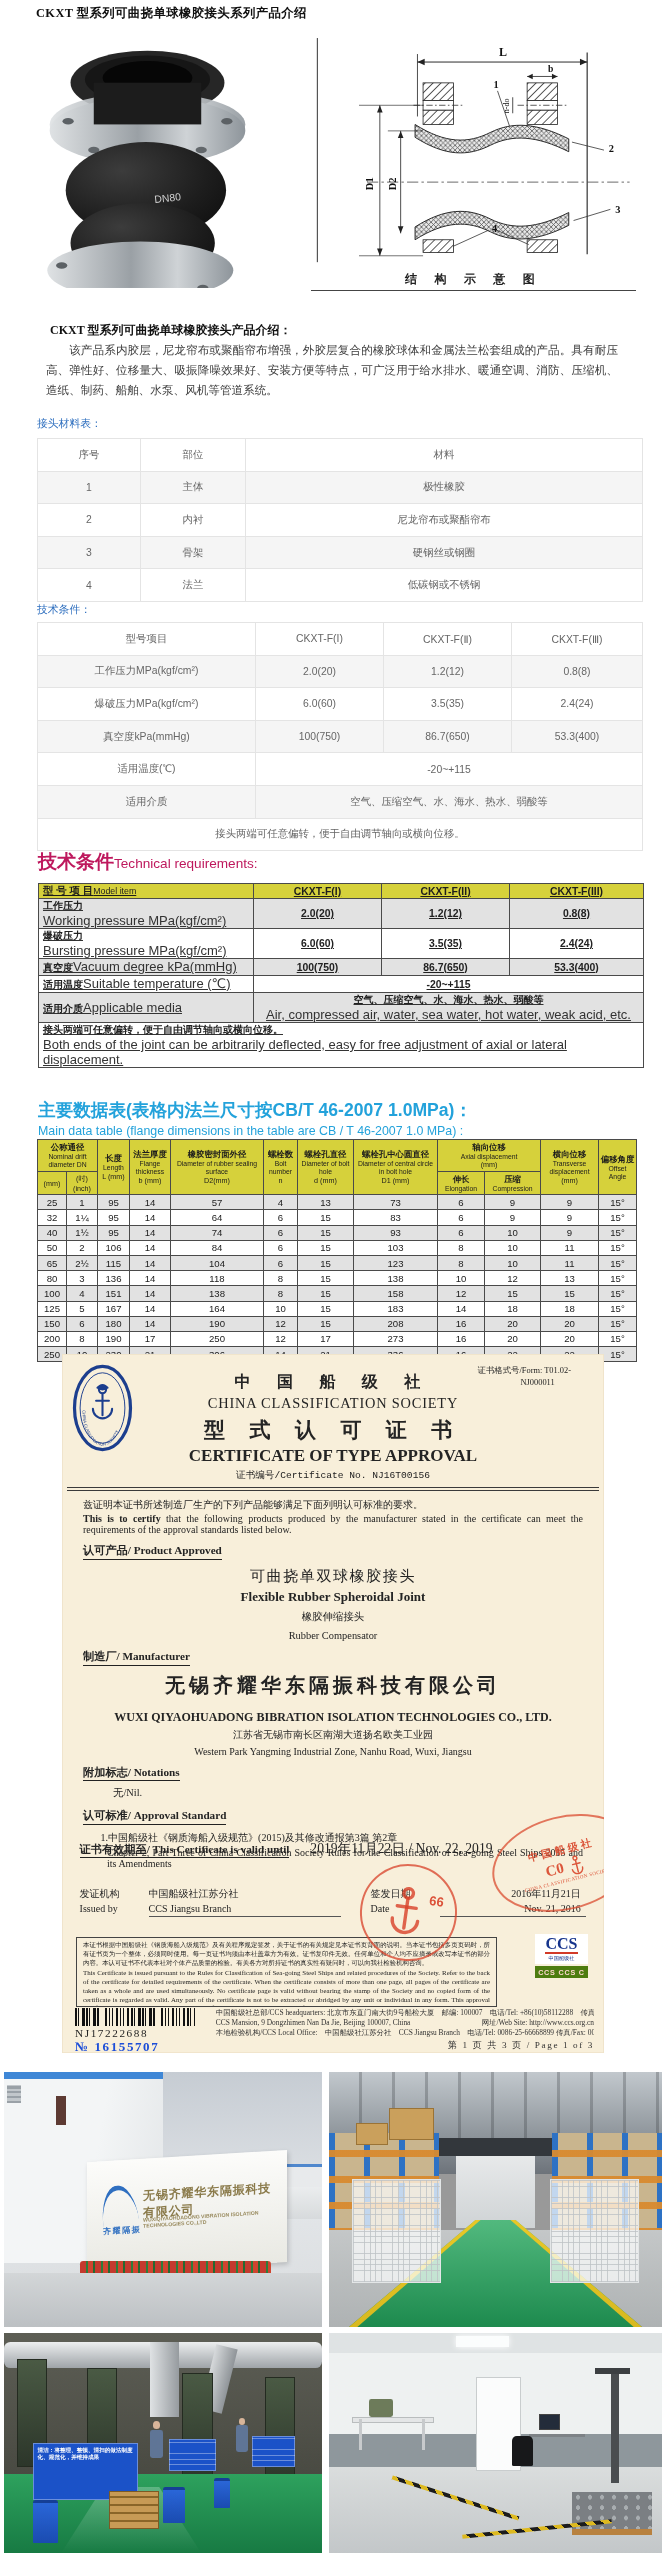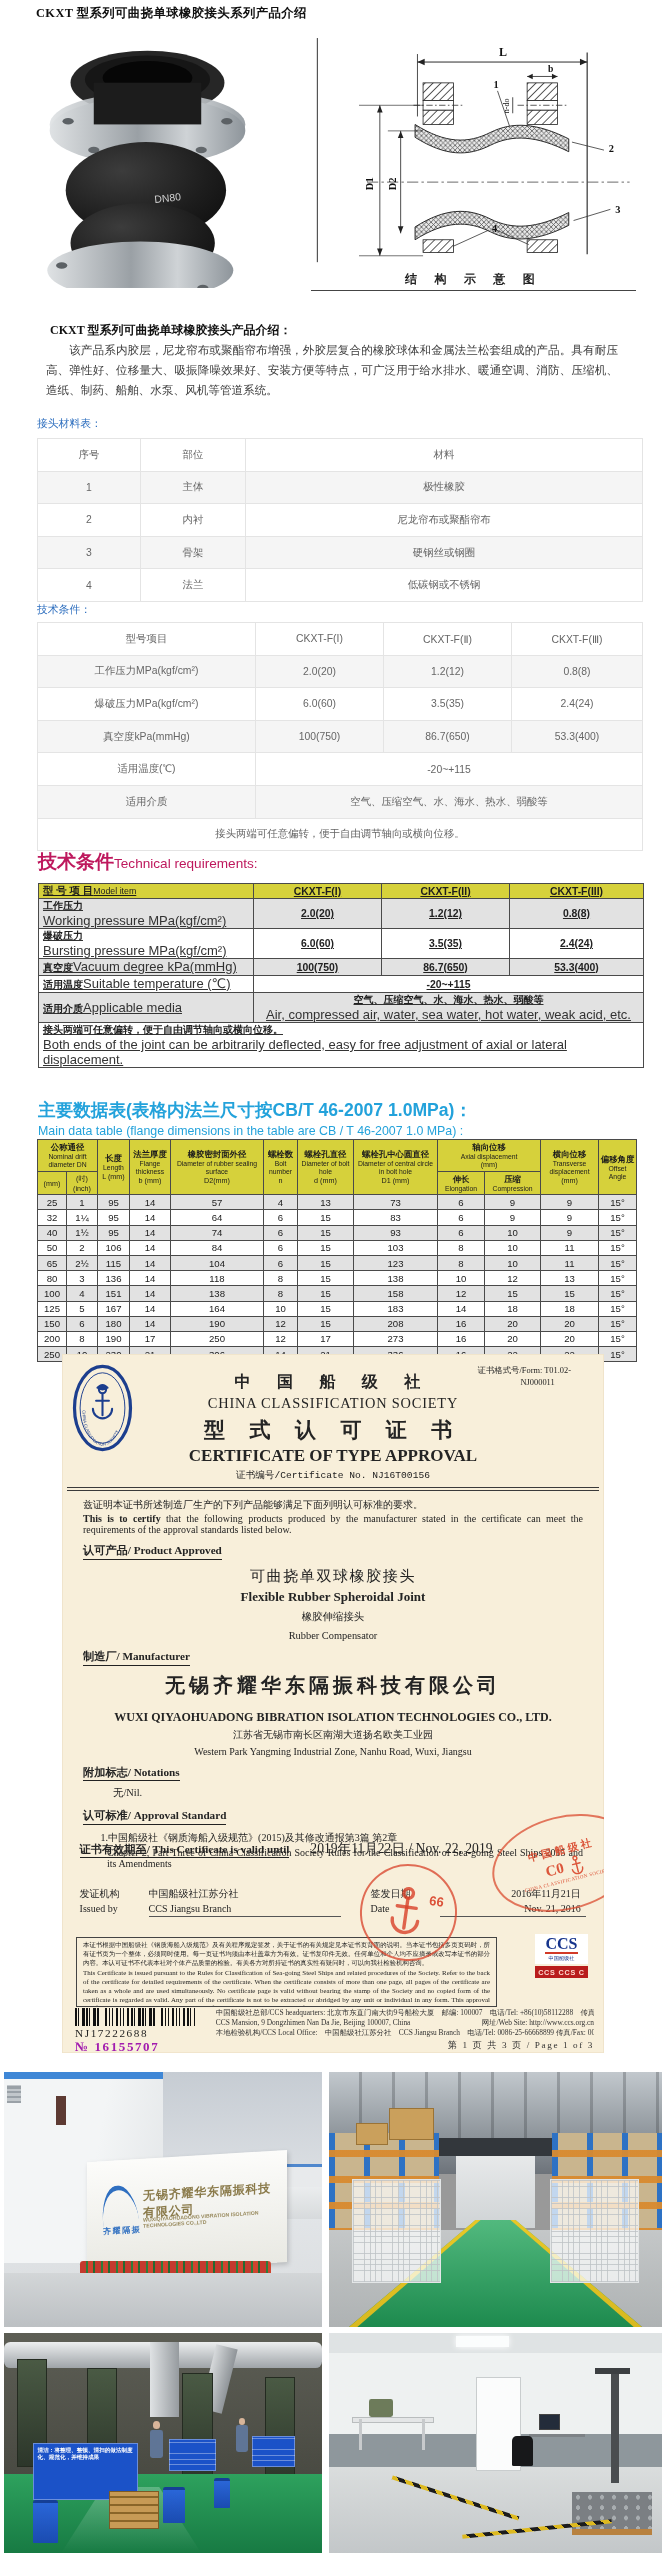--- a/index.html
+++ b/index.html
@@ -107,27 +107,27 @@
   .ib-date-l{width:69px;margin-left:30px;}
   .ib-date-v{flex:1;border-bottom:0.8px solid #555;text-align:right;padding-right:4.8px;}
   .legal-box{position:absolute;left:14.4px;top:583px;width:407px;height:62px;border:1.2px solid #444;
              padding:3.2px 5.6px;overflow:hidden;}
   .legal-cn{font-size:6.4px;line-height:8.8px;text-align:justify;}
   .legal-en{font-size:6.9px;line-height:8.8px;text-align:justify;margin-top:1.6px;}
   .ccs-box{position:absolute;right:16px;top:580px;width:53px;text-align:center;}
   .ccs-white{background:#fff;padding:2.4px 1.6px 1.6px;}
   .ccs-word{font:bold 16px "Liberation Serif",serif;color:#16348c;line-height:1;border-bottom:2.4px solid #d23a28;display:inline-block;}
   .ccs-sub{display:block;font-size:5.2px;color:#16348c;margin-top:0.8px;}
-  .ccs-strip{margin-top:2.4px;background:#b91c1c;color:#ffd9cf;font:bold 7.2px "Liberation Sans",sans-serif;
+  .ccs-strip{margin-top:2.4px;background:#4d7c0f;color:#ffd9cf;font:bold 7.2px "Liberation Sans",sans-serif;
              letter-spacing:0.8px;padding:1.6px 0;}
   .cert-footer{position:absolute;left:13px;top:654px;width:519px;display:flex;}
   .bc-block{width:136px;}
   .barcode{width:120px;height:17.6px;background:repeating-linear-gradient(90deg,#111 0 1.6px,#f8efda 1.6px 3.2px,#111 3.2px 4px,#f8efda 4px 7.2px,#111 7.2px 9.6px,#f8efda 9.6px 11.2px);}
   .bc-no{font-size:11.2px;letter-spacing:1.6px;margin-top:1.6px;color:#222;}
-  .red-no{font:bold 13px "Liberation Serif",serif;color:#a21caf;letter-spacing:1.6px;}
+  .red-no{font:bold 13px "Liberation Serif",serif;color:#1d4ed8;letter-spacing:1.6px;}
   .hq-block{flex:1;margin-left:4.8px;font-size:7.4px;line-height:10px;color:#333;overflow:hidden;}
   .hq-line{white-space:nowrap;overflow:hidden;}
   .hq-split{display:flex;justify-content:space-between;white-space:nowrap;overflow:hidden;}
   .page-no{text-align:right;font-size:9.2px;margin-top:2.4px;letter-spacing:1.6px;}
   .stamp-oval{position:absolute;right:-34px;top:462px;width:143px;height:90px;border:2.8px solid rgba(217,70,42,.8);
       border-radius:50%;transform:rotate(-14deg);color:#d9462a;display:flex;flex-direction:column;
       align-items:center;justify-content:center;opacity:.9;}
   .so-cn{font-size:10.4px;letter-spacing:3.2px;font-weight:bold;}
   .so-mid{display:flex;align-items:center;gap:4.8px;font:bold 15px "Liberation Serif",serif;}
   .so-en{font-size:5px;letter-spacing:0.4px;width:82%;text-align:center;}

